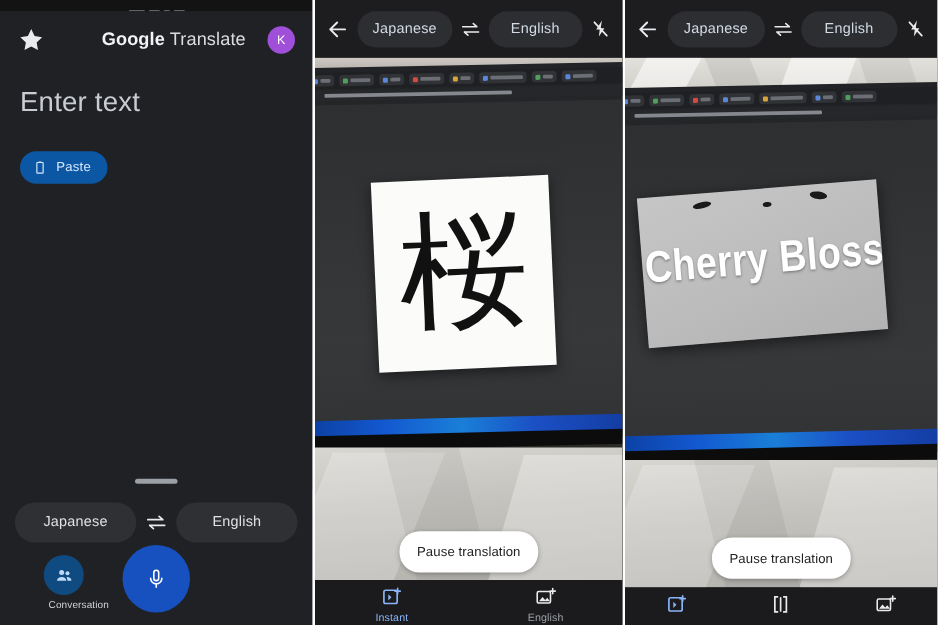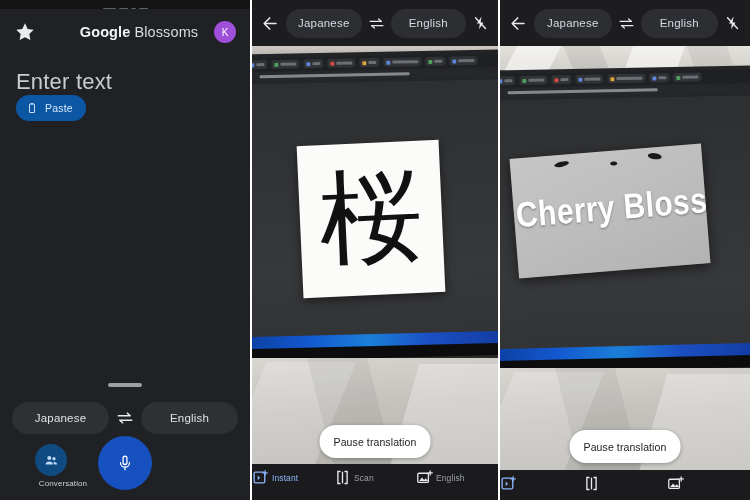--- a/index.html
+++ b/index.html
@@ -65,20 +65,21 @@
   .compose {
     position: absolute; top: 55px; left: 0; right: 0; bottom: 108px;
     background: #202124;
     padding: 14px 4px 0 16px;
   }
   .compose-placeholder {
     font-size: 22px; color: #c9ccd1; font-weight: 400;
     letter-spacing: .2px; line-height: 1.2;
   }
   .paste-btn {
+    margin-top: 26px;
     display: inline-flex; align-items: center; gap: 7px;
     height: 26px; padding: 0 13px 0 10px;
     background: #0b57a4; border-radius: 14px;
     cursor: pointer; border: none;
     font-family: inherit;
   }
   .paste-btn .label { font-size: 10.5px; color: #d7e7fb; letter-spacing: .2px; }
   .clipboard-icon { width: 12px; height: 12px; display: block; }
 
   .sheet-handle-area {
@@ -283,21 +284,21 @@
   }
   .pause-pill.hi { bottom: 37px; }
 
   .cam-tabs {
     position: absolute; left: 0; right: 0; bottom: 0; height: 36px;
     background: #1b1b1d; z-index: 7;
     display: flex; align-items: flex-start; padding-top: 5px;
   }
   .cam-tabs.short { height: 30px; }
   .cam-tab {
-    flex: 1; display: flex; flex-direction: row; align-items: center; gap: 3px;
+    flex: 1; display: flex; flex-direction: column; align-items: center; gap: 3px;
     cursor: pointer;
   }
   .cam-tab .ico { width: 17px; height: 17px; display: block; }
   .cam-tab .txt { font-size: 8.5px; letter-spacing: .1px; color: #9aa0a6; }
   .cam-tab.active .txt { color: #8ab4f8; }
 </style>
 </head>
 <body>
 
 <div class="screens">
@@ -312,21 +313,21 @@
         <span class="status-chip w2"></span>
       </div>
     </div>
 
     <div class="app-bar">
       <svg class="star-icon" viewBox="0 0 24 24">
         <path fill="#e8eaed" d="M12 2.5l2.9 6.1 6.6.9-4.8 4.6 1.2 6.6L12 17.6 6.1 20.7l1.2-6.6L2.5 9.5l6.6-.9z"></path>
       </svg>
       <div class="app-title">
         <span class="brand">Google</span>
-        <span class="sub">Blossoms</span>
+        <span class="sub">Translate</span>
       </div>
       <div class="avatar">
         <span>K</span>
       </div>
     </div>
 
     <div class="compose">
       <div class="compose-placeholder">Enter text</div>
       <button class="paste-btn">
         <svg class="clipboard-icon" viewBox="0 0 24 24">
@@ -453,26 +454,20 @@
       <div class="cam-tab active">
         <svg class="ico" viewBox="0 0 24 24">
           <rect x="3" y="4.5" width="15" height="15" rx="2" fill="none" stroke="#8ab4f8" stroke-width="1.9"></rect>
           <path fill="none" stroke="#8ab4f8" stroke-width="1.9" stroke-linecap="round" d="M18.5 2.5v6M15.5 5.5h6"></path>
           <path fill="#8ab4f8" d="M8 9l3.5 3.5L8 16z"></path>
         </svg>
         <span class="txt">Instant</span>
       </div>
       <div class="cam-tab">
         <svg class="ico" viewBox="0 0 24 24">
-          <path fill="none" stroke="#e8eaed" stroke-width="1.9" stroke-linecap="round" d="M8.5 3.5h-3v17h3M15.5 3.5h3v17h-3M12 4.5v15"></path>
-        </svg>
-        <span class="txt">Scan</span>
-      </div>
-      <div class="cam-tab">
-        <svg class="ico" viewBox="0 0 24 24">
           <rect x="2.5" y="6" width="15" height="13" rx="1.8" fill="none" stroke="#e8eaed" stroke-width="1.8"></rect>
           <path fill="#e8eaed" d="M4.5 17l4-5 3 3.6 2.3-2.6 3.2 4z"></path>
           <path fill="none" stroke="#e8eaed" stroke-width="1.8" stroke-linecap="round" d="M20 2.5v6M17 5.5h6"></path>
         </svg>
         <span class="txt">English</span>
       </div>
     </div>
   </div>
 
   <div class="panel panel-right">

